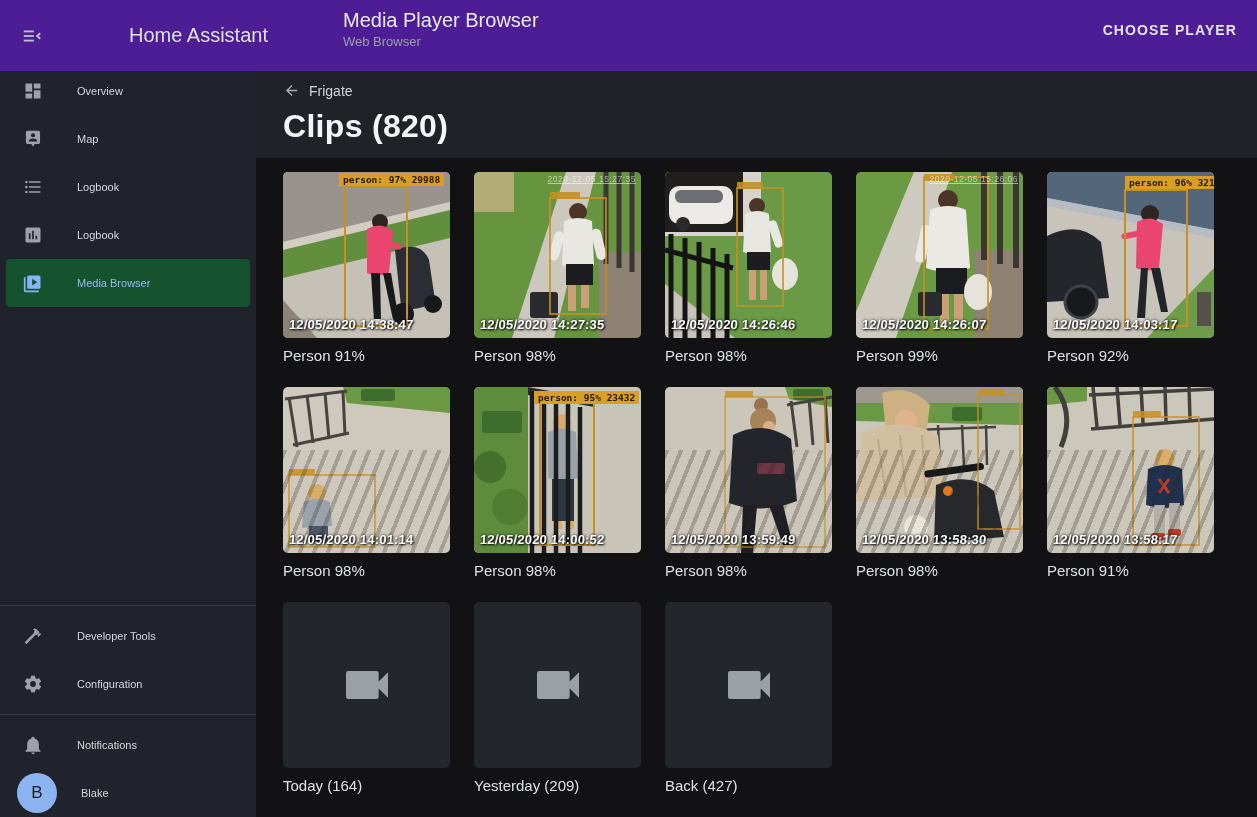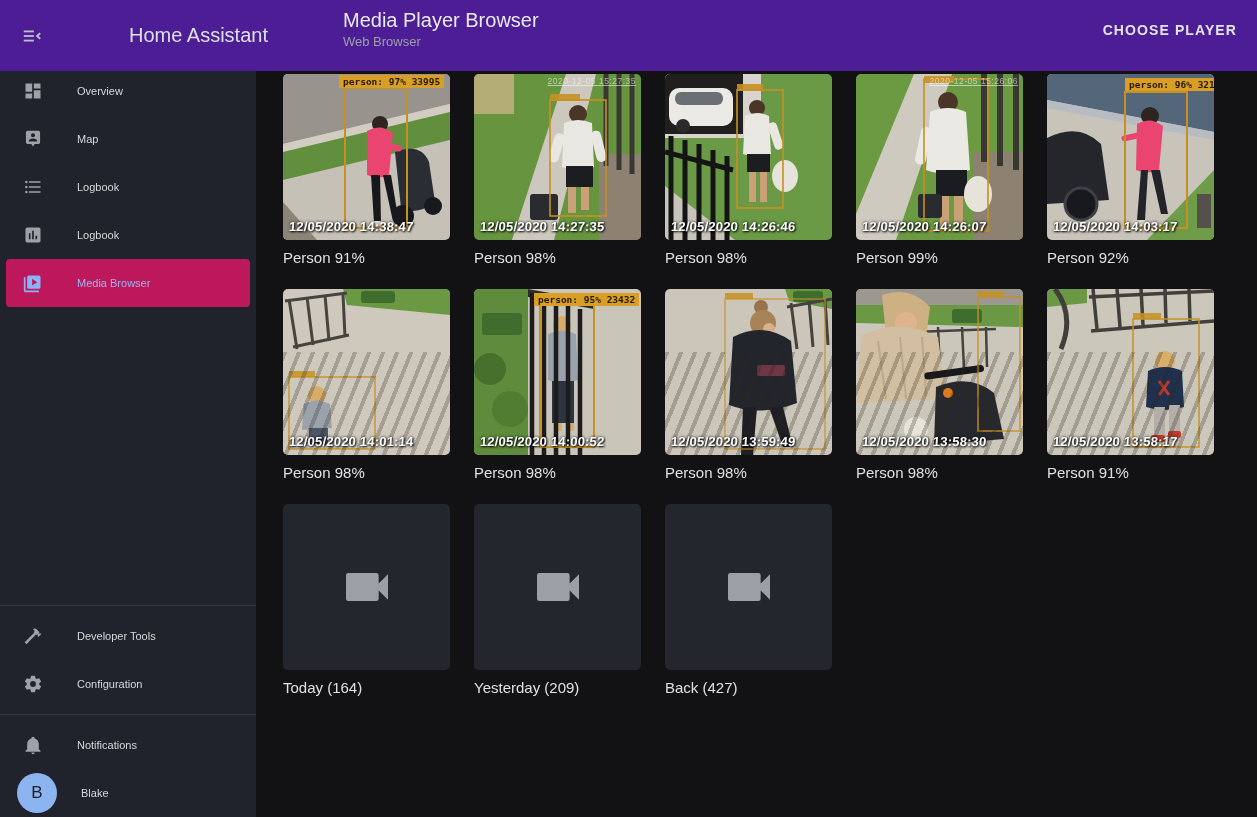--- a/index.html
+++ b/index.html
@@ -20,21 +20,21 @@
     font-weight:bold; letter-spacing:1.1px; cursor:pointer; }
 
   
   .sidebar { position:absolute; left:0; top:60px; width:256px; height:757px;
     background:#20232b; display:flex; flex-direction:column; }
   .side-list { padding-top:7px; }
   .side-item { display:flex; align-items:center; height:48px; margin:0 6px;
     padding-left:17px; border-radius:4px; cursor:pointer; color:#d6d8da; }
   .side-item svg { width:20px; height:20px; fill:#9da2a8; flex:0 0 20px; }
   .side-item .lbl { font-size:11px; margin-left:34px; font-weight:500; }
-  .side-item.selected { background:#be185d; color:#9ab8f3; }
+  .side-item.selected { background:#14532d; color:#9ab8f3; }
   .side-item.selected svg { fill:#8ab4f8; }
   .side-bottom { margin-top:auto; }
   .divider { height:1px; background:rgba(255,255,255,.10); margin:6px 0; }
   .avatar { width:40px; height:40px; border-radius:50%; background:#8cb4f0;
     color:#1c1e24; font-size:17px; font-weight:500; display:flex;
     align-items:center; justify-content:center; flex:0 0 40px; margin-left:-10px; }
   .side-item.profile { padding-left:21px; }
   .side-item.profile .lbl { margin-left:24px; }
 
   
@@ -144,20 +144,29 @@
       <span class="lbl">Notifications</span>
     </div>
     <div class="side-item profile">
       <div class="avatar">B</div>
       <span class="lbl">Blake</span>
     </div>
   </div>
 </div>
 
 <div class="main">
+  <div class="main-head">
+    <div class="crumb">
+      <svg viewBox="0 0 24 24">
+          <path d="M20,11V13H8L13.5,18.5L12.08,19.92L4.16,12L12.08,4.08L13.5,5.5L8,11H20Z"></path>
+        </svg>
+      <span>Frigate</span>
+    </div>
+    <div class="page-title">Clips (820)</div>
+  </div>
 
   <div class="content">
     <div class="grid">
 
       <div class="tile">
         <div class="thumb">
           <svg class="scene" viewBox="0 0 167 166" preserveAspectRatio="none">
             <rect width="167" height="166" fill="#c6c1b6"></rect>
             <polygon points="0,0 167,0 167,30 0,70" fill="#98938c"></polygon>
             <polygon points="0,70 167,30 167,38 0,78" fill="#d2cdc3"></polygon>
@@ -167,21 +176,21 @@
             <circle cx="120" cy="142" r="11" fill="#17191c"></circle>
             <circle cx="150" cy="132" r="9" fill="#17191c"></circle>
             <circle cx="97" cy="50" r="8" fill="#2e2521"></circle>
             <path d="M84,57 q13,-8 26,2 l-4,42 q-11,5 -22,0 z" fill="#ea4570"></path>
             <rect x="102" y="68" width="18" height="6" rx="3" fill="#ea4570" transform="rotate(14 102 68)"></rect>
             <path d="M88,101 l3,48 h7 l-1,-48 z" fill="#17181b"></path>
             <path d="M100,101 l9,42 h6 l-7,-42 z" fill="#17181b"></path>
             <rect x="88" y="147" width="11" height="5" rx="2" fill="#e3dfd6"></rect>
             <rect x="62" y="14" width="62" height="140" fill="none" stroke="#c79022" stroke-width="2"></rect>
           </svg>
-          <div class="tag" style="left:56px; top:1px;">person: 97% 33995</div>
+          <div class="tag" style="left:56px; top:1px;">person: 97% 29988</div>
           <div class="ts">12/05/2020 14:38:47</div>
         </div>
         <div class="caption">Person 91%</div>
       </div>
 
       <div class="tile">
         <div class="thumb">
           <svg class="scene" viewBox="0 0 167 166" preserveAspectRatio="none">
             <rect width="167" height="166" fill="#67953f"></rect>
             <polygon points="38,166 92,0 122,0 80,166" fill="#cdc8bd"></polygon>

